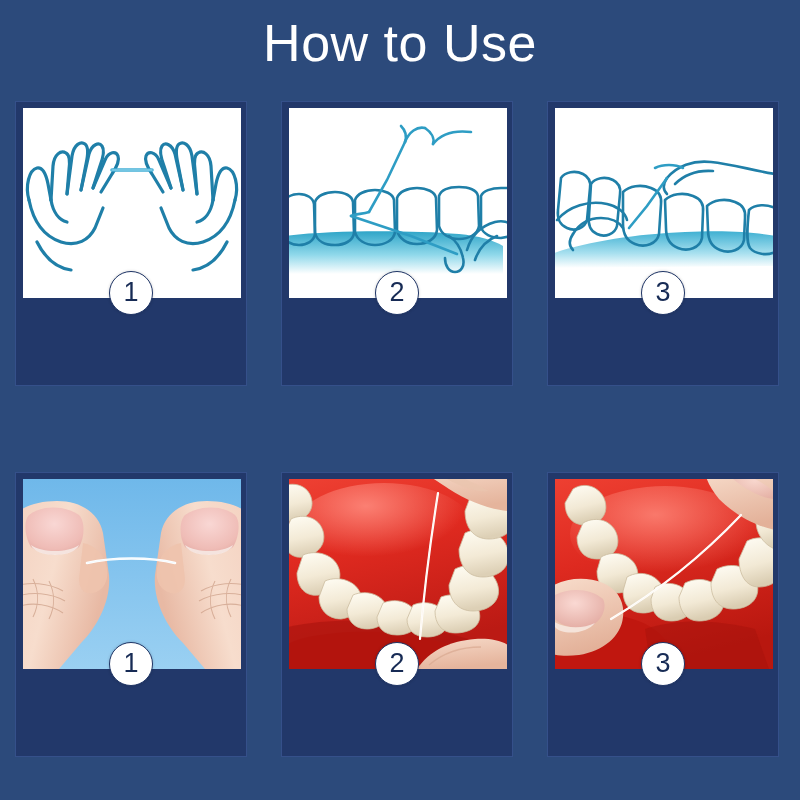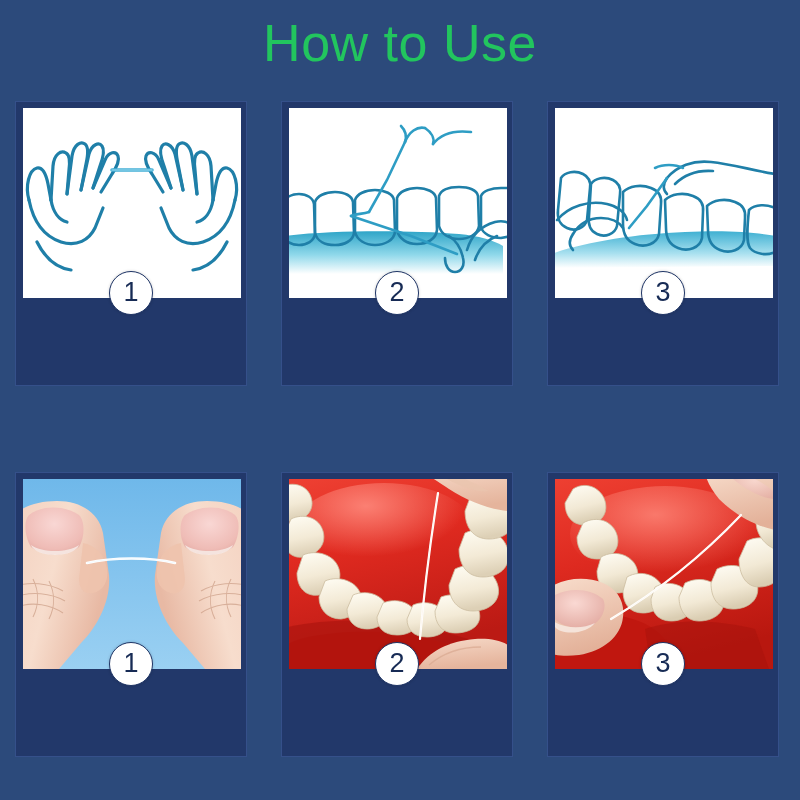--- a/index.html
+++ b/index.html
@@ -15,21 +15,21 @@
     position: relative;
   }
 
   
   .page-title {
     position: absolute;
     top: 8px;
     left: 0;
     width: 800px;
     text-align: center;
-    color: #22c55e;
+    color: #ffffff;
     font-size: 52px;
     font-weight: 400;
     letter-spacing: 0.5px;
     line-height: 70px;
     font-family: "Liberation Sans", sans-serif;
   }
 
   
   .panel {
     position: absolute;

